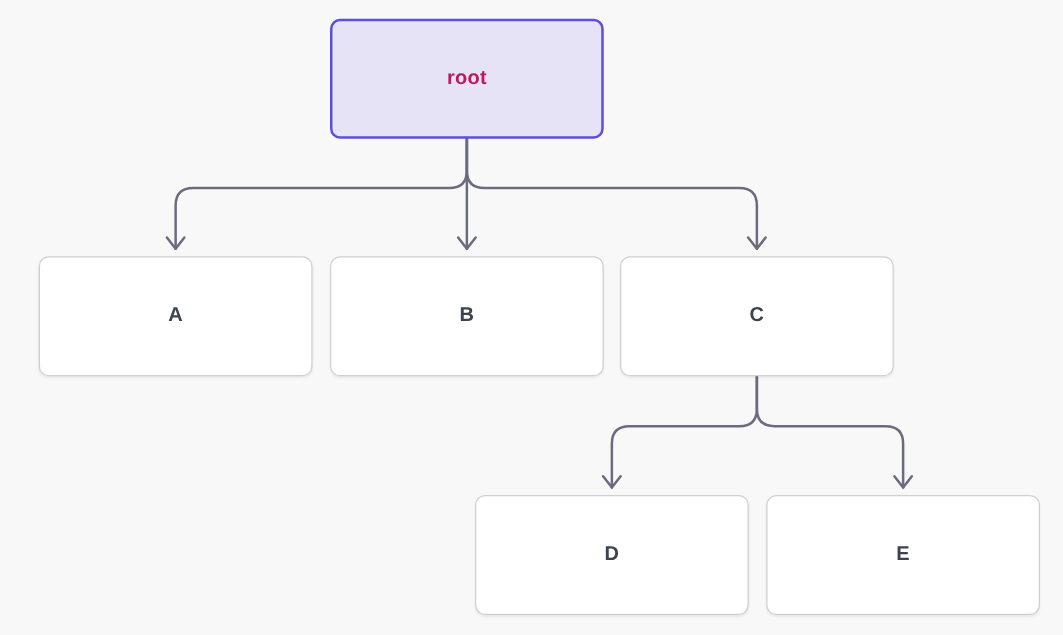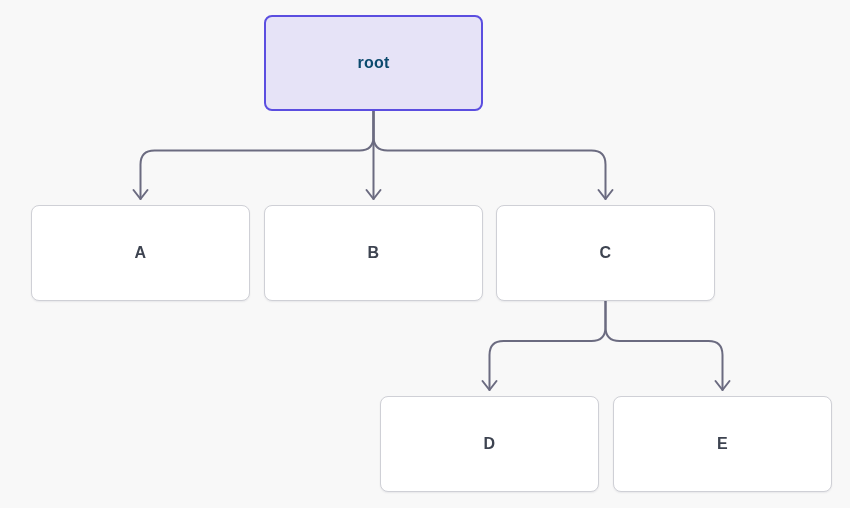--- a/index.html
+++ b/index.html
@@ -46,21 +46,21 @@
   }
   .node-label {
     font-size: 16px;
     font-weight: bold;
     color: #3d4350;
     letter-spacing: 0.2px;
     line-height: 1;
     user-select: none;
   }
   .root-node .node-label {
-    color: #0c4a6e;
+    color: #be185d;
   }
 </style>
 </head>
 <body>
 
 <div id="canvas">
 
   <svg id="edge-layer" viewBox="0 0 850 508" width="850" height="508" xmlns="http://www.w3.org/2000/svg">
     <g id="edge-group" fill="none" stroke="#6b6b80" stroke-width="2" stroke-linecap="round" stroke-linejoin="round">
         <path d="M 373.5 111 L 373.5 136.48 Q 373.5 150.48 359.5 150.48 L 154.5 150.48 Q 140.5 150.48 140.5 164.48 L 140.5 199"></path>

